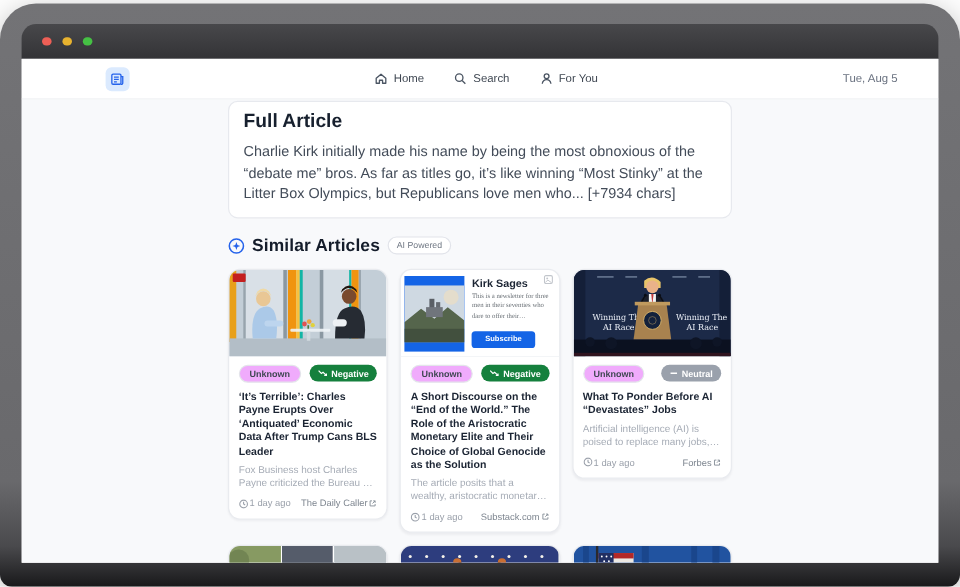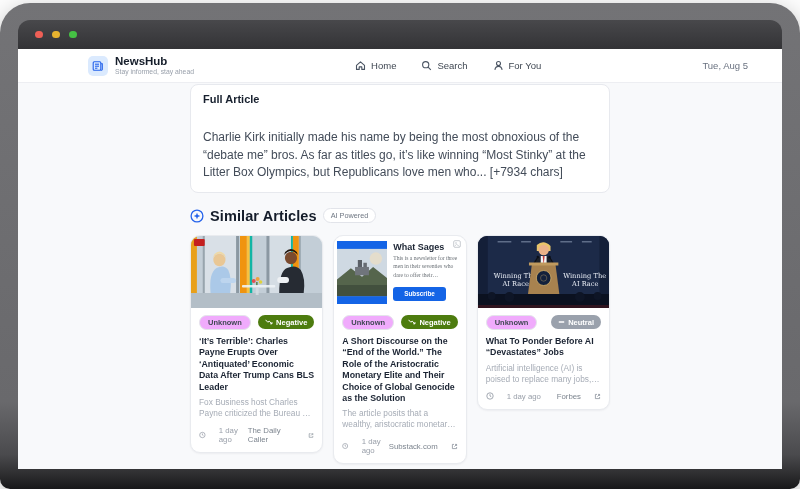--- a/index.html
+++ b/index.html
@@ -35,50 +35,50 @@
     color:#3f4752; cursor:pointer; text-decoration:none; }
   .date { margin-left:auto; font-size:9.5px; color:#6a7280; }
 
   
   .content { flex:1; background:#f8f9fb; overflow:hidden;
     display:flex; justify-content:center; }
   .column { width:420px; padding-top:1px; }
 
   .article-card { background:#fff; border:1px solid #e7e9ee; border-radius:8px;
     padding:8px 12px 10px; }
-  .article-card h2 { font-size:11px; font-weight:bold; color:#17202e; margin:0 0 24px; }
+  .article-card h2 { font-size:16px; font-weight:bold; color:#17202e; margin:0 0 7px; }
   .article-card p { font-size:12px; color:#434c59; line-height:1.47; }
 
   .similar-head { margin-top:15px; display:flex; align-items:center; gap:6px; }
   .similar-head h3 { font-size:14.5px; font-weight:bold; color:#141c2a; letter-spacing:.1px; }
   .ai-pill { font-size:7.3px; color:#6f7783; border:1px solid #e2e4ea; background:#fff;
     border-radius:999px; padding:2px 7px;text-align:center; }
 
   .grid { margin-top:11px; display:grid; grid-template-columns:repeat(3,1fr);
     gap:10px; align-items:start; }
   .card { background:#fff; border:1px solid #e9ebef; border-radius:10px;
     overflow:hidden; box-shadow:0 1px 2px rgba(16,24,40,.05); cursor:pointer; }
   .card-img { height:72px; position:relative; overflow:hidden; background:#dde2e8; }
   .card-img svg { display:block; width:100%; height:100%; }
   .card-img.tall { height:86px; }
   .card-body { padding:7px 8px 8px; }
   .badges { display:flex; justify-content:space-between; align-items:center; margin-bottom:6px; }
   .pill-unknown { font-size:7.5px; font-weight:bold; color:#3f4752; background:#f0abfc;
     border:1px solid #e3e5ea; border-radius:999px; padding:2px 8px; }
   .sent { font-size:7.5px; font-weight:bold; color:#fff; border-radius:999px;
     padding:2.5px 7px; display:flex; align-items:center; gap:3px; }
-  .sent.negative { background:#4d7c0f; }
+  .sent.negative { background:#15803d; }
   .sent.neutral { background:#9aa1ac; }
   .card-title { font-size:8.8px; font-weight:bold; color:#1b2433; line-height:1.3;
     margin-bottom:4px; }
   .card-desc { font-size:8.3px; color:#a6acb6; line-height:1.33; margin-bottom:7px;
     display:-webkit-box; -webkit-line-clamp:2; -webkit-box-orient:vertical; overflow:hidden; }
   .card-foot { display:flex; justify-content:space-between; align-items:center;
     font-size:7.8px; color:#9aa0aa; }
-  .foot-left, .foot-right { display:flex; align-items:center; gap:13px; }
+  .foot-left, .foot-right { display:flex; align-items:center; gap:1px; }
   .foot-right { color:#7d858f; }
 
   
   .embed { position:relative; height:100%; background:#fff; }
   .embed-left { position:absolute; left:3px; top:5px; bottom:4px; width:50px;
     background:#1464e6; display:flex; align-items:center; justify-content:center; }
   .embed-right { position:absolute; left:59px; top:6px; right:6px; }
   .embed-title { font-size:9px; font-weight:bold; color:#1b2433; margin-bottom:2.5px; }
   .embed-desc { font-size:5.6px; color:#6a7076; line-height:1.45; margin-bottom:3.5px;
     font-family:"Liberation Serif","DejaVu Serif",serif;
@@ -106,24 +106,20 @@
         <span class="logo-chip">
           <svg width="12" height="12" viewBox="0 0 12 12">
                 <g fill="none" stroke="#2563eb" stroke-width="1.1">
                   <rect x="1.2" y="1.8" width="7.6" height="8.4" rx="1"></rect>
                   <path d="M8.8 3.8 h1.5 v5.4 a1.1 1.1 0 0 1 -1.5 1"></path>
                   <line x1="3" y1="4.2" x2="7" y2="4.2"></line>
                   <line x1="3" y1="6.2" x2="7" y2="6.2"></line>
                   <line x1="3" y1="8.2" x2="5.4" y2="8.2"></line>
                 </g>
               </svg>
-        </span>
-        <span class="brand-text">
-          <span class="brand-name">NewsHub</span>
-          <span class="brand-tag">Stay informed, stay ahead</span>
         </span>
       </div>
       <nav class="nav">
         <a class="nav-item">
           <svg width="11" height="11" viewBox="0 0 11 11">
                 <path d="M1.5 5.3 L5.5 1.8 L9.5 5.3 V9.4 H6.8 V6.9 H4.2 V9.4 H1.5 Z" fill="none" stroke="#4b5563" stroke-width="1.1" stroke-linejoin="round"></path>
               </svg>
           <span>Home</span>
         </a>
         <a class="nav-item">
@@ -238,21 +234,21 @@
                     <rect width="36" height="34" fill="#cfd9e2"></rect>
                     <circle cx="28" cy="7" r="4.5" fill="#e8ddc8" opacity="0.85"></circle>
                     <path d="M0,22 L10,14 L18,20 L26,13 L36,21 L36,34 L0,34 Z" fill="#55654c"></path>
                     <rect x="15" y="8" width="3" height="10" fill="#5a5f66"></rect>
                         <rect x="19" y="10" width="2.5" height="8" fill="#666b72"></rect>
                     <rect x="13" y="13" width="10" height="6" fill="#70757c"></rect>
                     <rect y="26" width="36" height="8" fill="#42503e"></rect>
                   </svg>
                 </div>
                 <div class="embed-right">
-                  <div class="embed-title">What Sages</div>
+                  <div class="embed-title">Kirk Sages</div>
                   <div class="embed-desc">This is a newsletter for three men in their seventies who dare to offer their observations and experience to the world.</div>
                   <button class="embed-btn">Subscribe</button>
                 </div>
                 <span class="embed-icon">
                   <svg width="8" height="8" viewBox="0 0 8 8">
                         <rect x="0.7" y="0.7" width="6.6" height="6.6" rx="1.2" fill="none" stroke="#c2c6cc" stroke-width="0.9"></rect>
                         <circle cx="3" cy="3" r="0.8" fill="#c2c6cc"></circle>
                         <path d="M1.5 6.2 L3.6 4.4 L6.6 6.6" fill="none" stroke="#c2c6cc" stroke-width="0.8"></path>
                       </svg>
                 </span>

